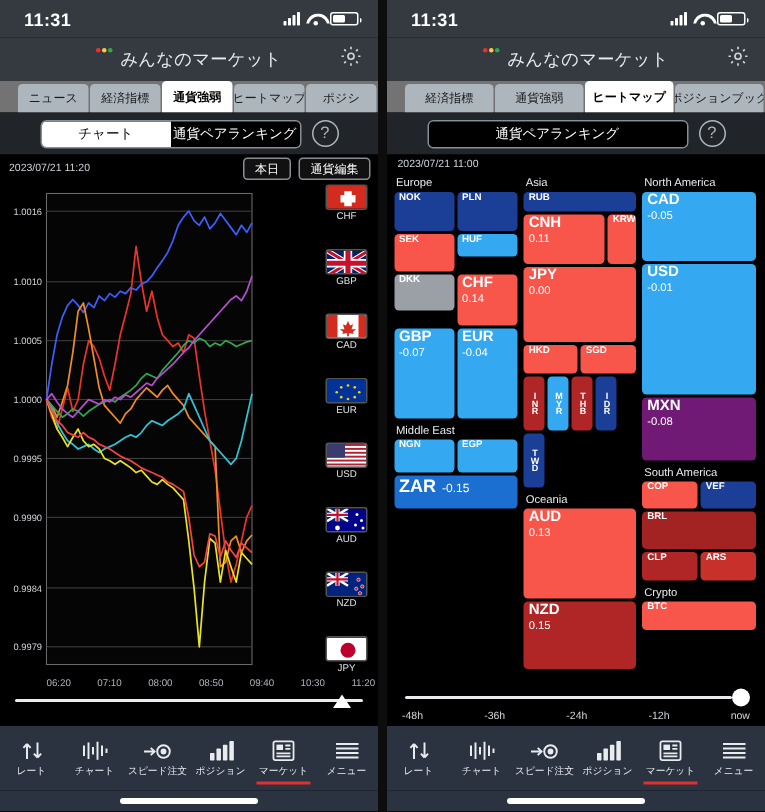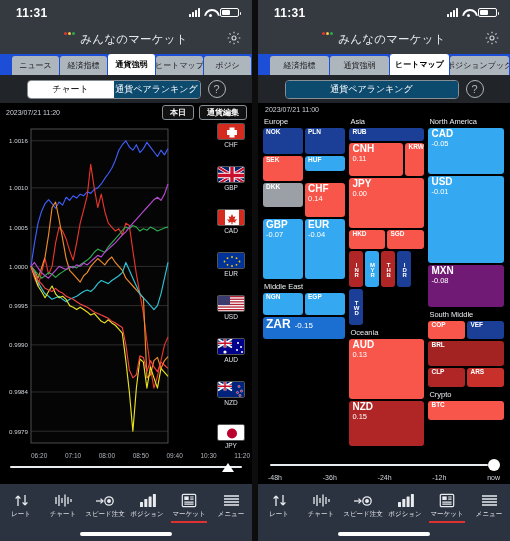--- a/index.html
+++ b/index.html
@@ -52,21 +52,21 @@
     position: relative; flex: 0 0 auto;
   }
   .brand { display: flex; align-items: flex-start; gap: 5px; }
   .brand-dots { display: flex; gap: 1px; align-items: center; }
   .brand-dots i { width: 3px; height: 3px; border-radius: 50%; display: block; }
   .brand-title { color: #e9ecef; font-size: 11.5px; letter-spacing: .2px; }
   .gear { position: absolute; right: 10px; top: 50%; transform: translateY(-50%); }
 
   
   .tabs {
-    display: flex; align-items: flex-end; background: #1d4ed8;
+    display: flex; align-items: flex-end; background: #737373;
     height: 21px; flex: 0 0 auto; padding-left: 12px;
   }
   .tab {
     flex: 1 1 0; height: 19px; background: #adb5bd; color: #1a1a1a;
     font-size: 8px; display: flex; align-items: center; justify-content: center;
     border-radius: 3px 3px 0 0; margin-right: 1px; white-space: nowrap;
     overflow: hidden;
   }
   .tab.active { background: #fff; color: #000; font-weight: bold; height: 21px; }
 
@@ -74,36 +74,36 @@
   .segrow {
     background: #212529; height: 28px; display: flex; align-items: center;
     justify-content: center; gap: 7px; flex: 0 0 auto;
   }
   .seg {
     display: flex; border: 1px solid #868e96; border-radius: 4px; overflow: hidden;
     height: 19px; width: 174px;
   }
   .seg div {
     flex: 1 1 0; display: flex; align-items: center; justify-content: center;
-    font-size: 9px; color: #fff; background: #0c4a6e;
+    font-size: 9px; color: #fff; background: #000000;
   }
   .seg div.on { background: #fff; color: #000; }
   .help {
     width: 18px; height: 18px; border-radius: 50%; border: 1px solid #adb5bd;
     color: #adb5bd; font-size: 11px; display: flex; align-items: center; justify-content: center;
   }
 
   
   .content { flex: 1 1 auto; position: relative; background: #000; overflow: hidden; }
   .chart-head {
     display: flex; align-items: center; justify-content: space-between;
     padding: 3px 5px 1px 6px; height: 17px;
   }
   .ts { color: #ced4da; font-size: 7px; }
-  .chart-btns { display: flex; gap: 5px; font-weight: bold; }
+  .chart-btns { display: flex; gap: 5px; }
   .cbtn {
     border: 1px solid #868e96; border-radius: 3px; color: #fff;
     font-size: 8px; padding: 1px 7px; background: #111;
   }
   .chartwrap { position: relative; height: 330px; margin-top: 1px; }
   .flags {
     position: absolute; right: 2px; top: 0; width: 38px; height: 330px;
     display: flex; flex-direction: column; justify-content: space-between;
     padding: 2px 0 2px 0;
   }
@@ -626,21 +626,21 @@
                 </div>
                 <div class="tile md" style="background: rgb(52, 168, 240); width: 76px; height: 87px;">
                   <span class="code">USD</span>
                   <span class="val">-0.01</span>
                 </div>
                 <div class="tile md" style="background: #701a75; width: 76px; height: 42px;">
                   <span class="code">MXN</span>
                   <span class="val">-0.08</span>
                 </div>
               </div>
-              <div class="region-title">South Middle</div>
+              <div class="region-title">South America</div>
               <div class="tiles">
                 <div class="tile sm" style="background: rgb(248, 85, 75); width: 37px; height: 18px;">
                   <span class="code">COP</span>
                 </div>
                 <div class="tile sm" style="background: rgb(27, 63, 150); width: 37px; height: 18px;">
                   <span class="code">VEF</span>
                 </div>
                 <div class="tile sm" style="background: rgb(163, 34, 34); width: 76px; height: 25px;">
                   <span class="code">BRL</span>
                 </div>

